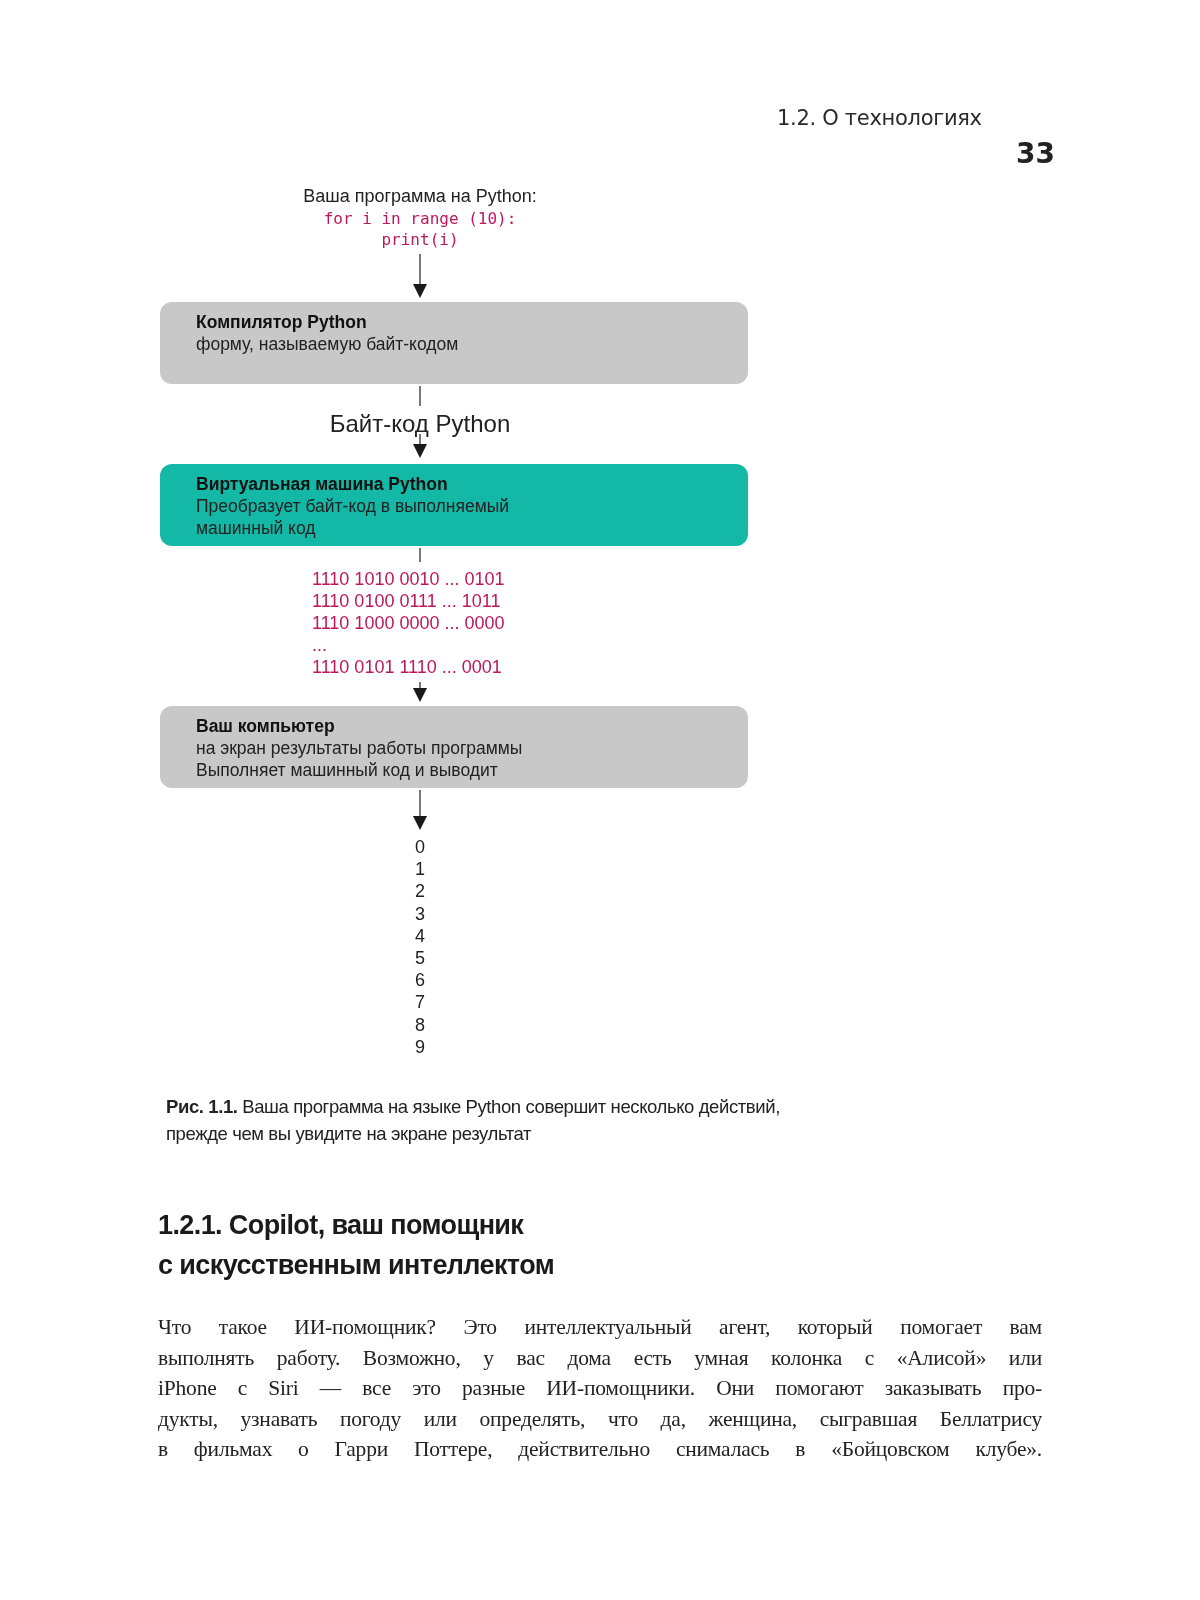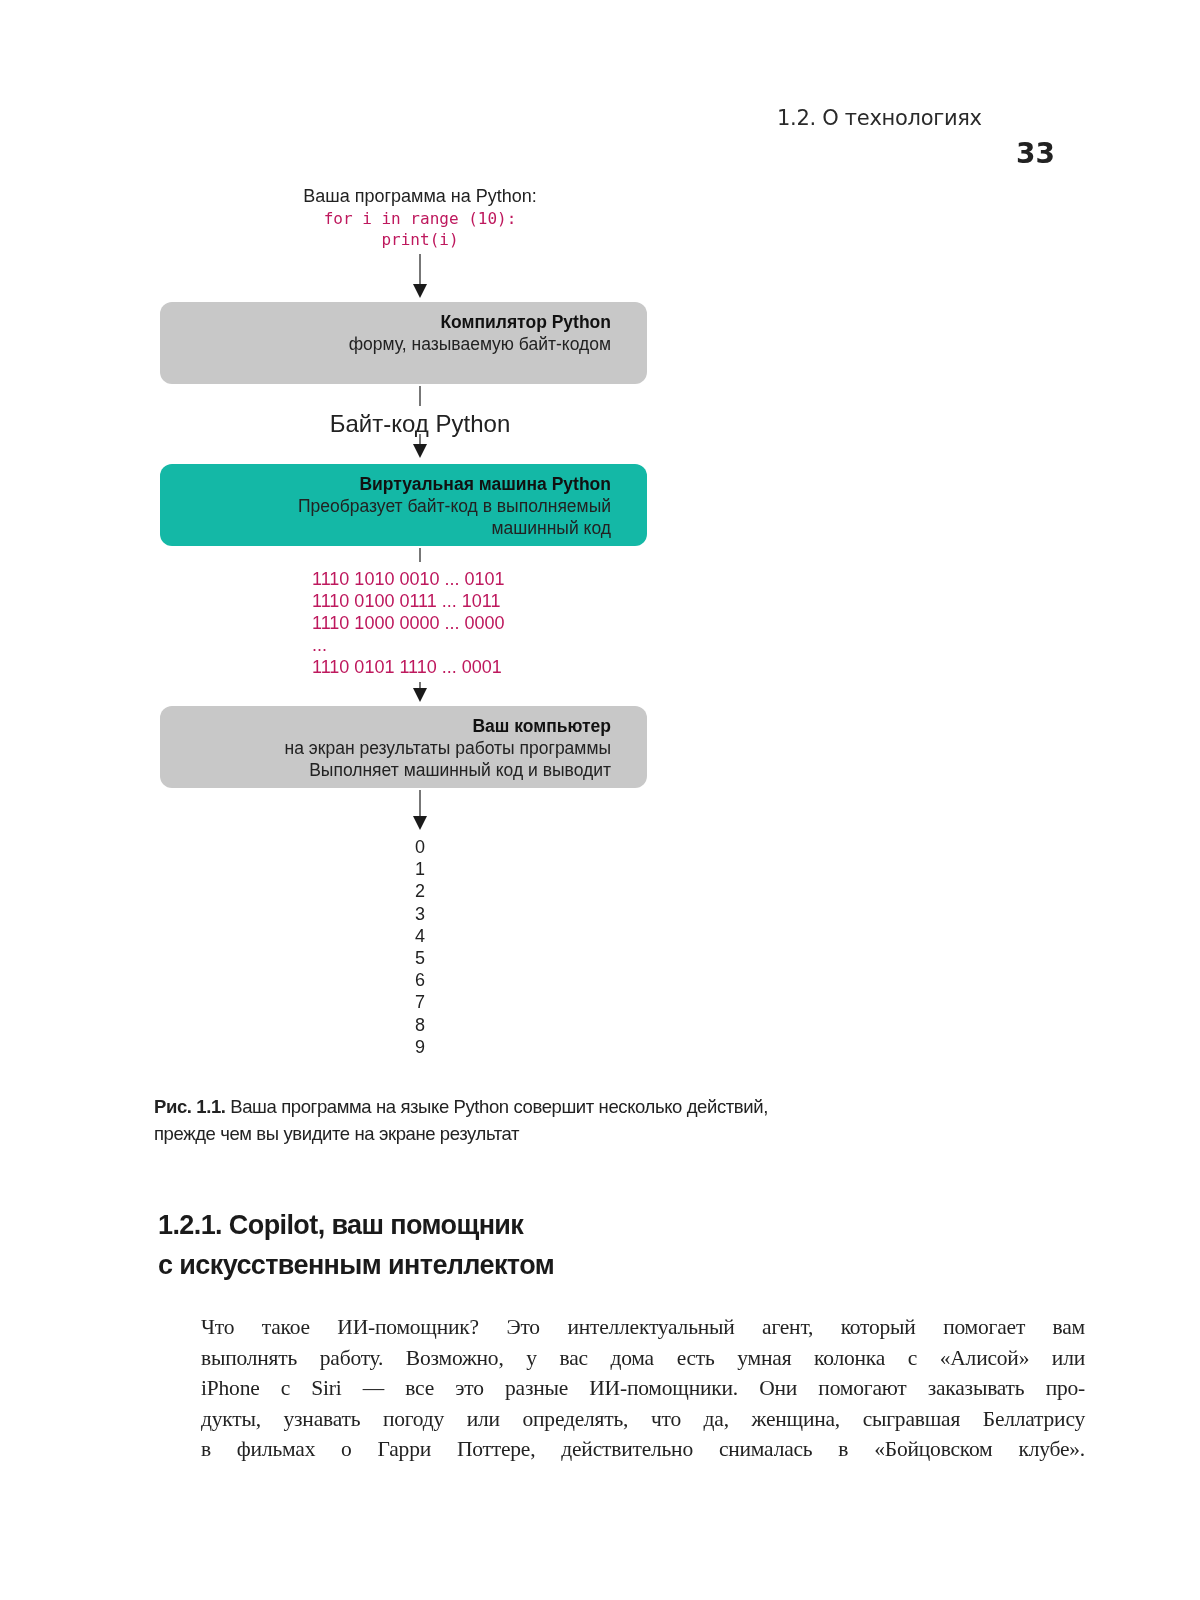--- a/index.html
+++ b/index.html
@@ -24,46 +24,46 @@
   .code {
     left: 160px; width: 520px; text-align: center;
     font-family: "DejaVu Sans Mono", monospace; font-size: 16px; color: #be185d;
   }
   .vline { background: #777; width: 2px; }
   .arrowhead {
     width: 0; height: 0; border-left: 7px solid transparent; border-right: 7px solid transparent;
     border-top: 14px solid #1a1a1a;
   }
   .box {
-    left: 160px; width: 487px; border-radius: 12px; box-sizing: border-box;
-    padding: 9px 36px; font-size: 17.5px; line-height: 22px; text-align: right;
+    left: 160px; width: 588px; border-radius: 12px; box-sizing: border-box;
+    padding: 9px 36px; font-size: 17.5px; line-height: 22px;
   }
   .box.dark { background: #c8c8c8; }
   .box.light { background: #14b8a6; }
   .box .title { font-weight: bold; color: #111; }
   .box .desc { color: #222; }
   .mid-label { left: 160px; width: 520px; text-align: center; top: 410px; font-size: 24px; color: #222; }
   .binary {
     left: 312px; top: 568px; font-size: 18px; line-height: 22px; color: #be185d;
   }
   .outputs {
     left: 400px; width: 40px; top: 836px; text-align: center; font-size: 18px; line-height: 22.2px; color: #222;
   }
   .caption {
-    left: 154px; top: 1093px; width: 800px; font-size: 18.5px; line-height: 27px; color: #222;
+    left: 166px; top: 1093px; width: 800px; font-size: 18.5px; line-height: 27px; color: #222;
     font-family: "Liberation Sans Narrow", "Liberation Sans", sans-serif; letter-spacing: -0.4px;
   }
   .caption .lbl { font-weight: bold; }
   .section-heading {
     left: 158px; top: 1205px; width: 800px; font-size: 27px; line-height: 40px; font-weight: bold; color: #1a1a1a;
     letter-spacing: -0.6px;
   }
   .body-text {
     left: 158px; top: 1312px; width: 884px; font-family: "Liberation Serif", serif; font-size: 21.5px;
-    line-height: 30.5px; color: #222; text-align: justify; letter-spacing: -0.2px; margin-left: 43px;
+    line-height: 30.5px; color: #222; text-align: justify; letter-spacing: -0.2px;
   }
   .body-text span { display: block; text-align: justify; text-align-last: justify; }
 </style>
 </head>
 <body>
 
 <div class="abs running-head">1.2. О технологиях</div>
 <div class="abs page-num">33</div>
 
 <div>

